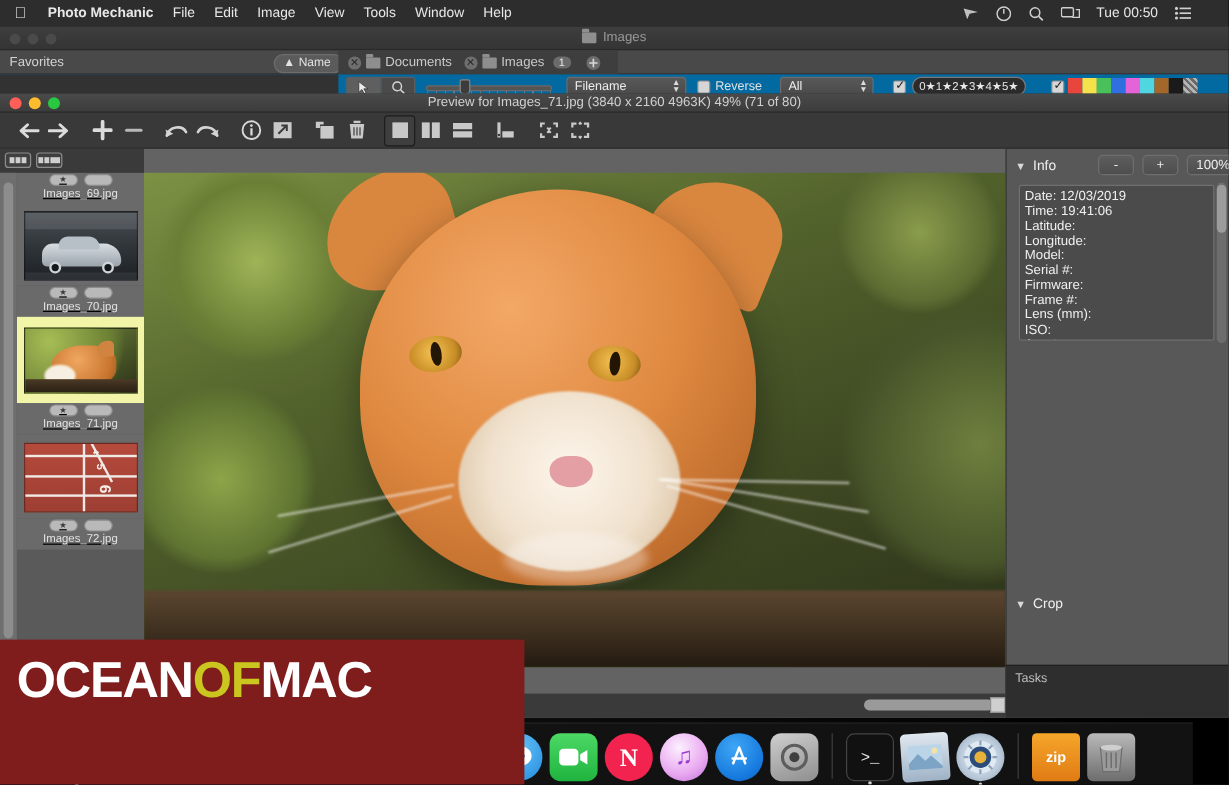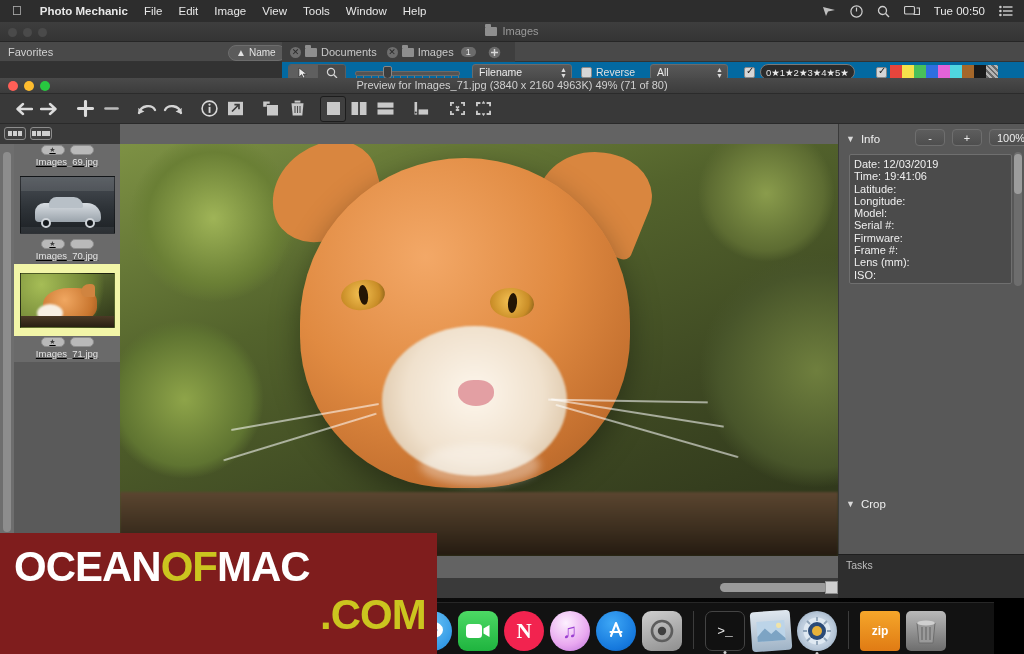--- a/index.html
+++ b/index.html
@@ -28,21 +28,21 @@
     position: absolute; top: 0; left: 0; right: 0; height: 22px;
     background: #2d2d2d;
     display: flex; align-items: center;
     font-size: 11.5px; color: #e8e8e8;
     padding-left: 8px;
     z-index: 60;
   }
   .menubar .apple { font-size: 13px; padding: 0 10px 2px 4px; color: #e9e9e9; }
   .menubar .mi { padding: 0 8px; white-space: nowrap; }
   .menubar .mi.app { font-weight: bold; }
-  .menubar .right { margin-left: auto; display: flex; align-items: center; padding-right: 4px; }
+  .menubar .right { margin-left: auto; display: flex; align-items: center; padding-right: 24px; }
   .menubar .right .ic { padding: 0 7px; display:flex; align-items:center; }
   .menubar .clock { padding: 0 7px; font-size: 11.5px; }
 
   
   .cs-window {
     position: absolute; left: 0; top: 22px; width: 1024px; height: 60px;
     background: #3a3a3a;
     z-index: 20;
   }
   .cs-titlebar {
@@ -710,20 +710,41 @@
             </div>
             <div class="fs-cap fs-slot" style="height:26px;">
               <div class="fs-pills">
                 <span class="p">★</span>
                 <span class="p"></span>
               </div>
               <div class="fs-name">Images_71.jpg</div>
             </div>
           </div>
 
+          <div class="fs-cell">
+            <div class="fs-slot" style="height:70px; padding-top:4px;">
+              <div class="fs-img" style="background:linear-gradient(180deg,#b44a3c 0%,#9e3f33 100%); position:relative; overflow:hidden; height:58px;">
+                <div style="position:absolute;left:0;top:9px;width:95px;height:2px;background:#f1e9e5;"></div>
+                <div style="position:absolute;left:0;top:26px;width:95px;height:2px;background:#f1e9e5;"></div>
+                <div style="position:absolute;left:0;top:42px;width:95px;height:2px;background:#f1e9e5;"></div>
+                <div style="position:absolute;left:48px;top:0;width:2px;height:58px;background:#f1e9e5;"></div>
+                <div style="position:absolute;left:62px;top:-6px;width:2px;height:40px;background:#f1e9e5;transform:rotate(-28deg);"></div>
+                <div style="position:absolute;left:63px;top:30px;font-size:13px;font-weight:bold;color:#f5efe9;transform:rotate(90deg);">6</div>
+                <div style="position:absolute;left:60px;top:14px;font-size:9px;font-weight:bold;color:#f5efe9;transform:rotate(90deg);">5</div>
+                <div style="position:absolute;left:56px;top:3px;font-size:7px;font-weight:bold;color:#f5efe9;transform:rotate(90deg);">4</div>
+              </div>
+            </div>
+            <div class="fs-cap fs-slot" style="height:26px;">
+              <div class="fs-pills">
+                <span class="p">★</span>
+                <span class="p"></span>
+              </div>
+              <div class="fs-name">Images_72.jpg</div>
+            </div>
+          </div>
 
         </div>
       </div>
 
       <div class="preview-area">
         <div class="preview-img">
           <div class="cat-ear l"></div>
           <div class="cat-ear r"></div>
           <div class="cat-head"></div>
           <div class="cat-muzzle"></div>
@@ -895,16 +916,15 @@
           <ellipse cx="12" cy="5" rx="9" ry="2.4" fill="#cfcfcf"></ellipse>
           <path d="M8 9 v13 M12 9 v13 M16 9 v13" stroke="#6b6b6b" stroke-width="1.2"></path>
         </svg>
     </div>
   </div>
 
   <div class="wm">
     <div class="l1">
       <span class="w">OCEAN</span><span class="y">OF</span><span class="w">MAC</span>
     </div>
-    <div class="l2">.COM</div>
   </div>
 
 </div>
 
 </body></html>

